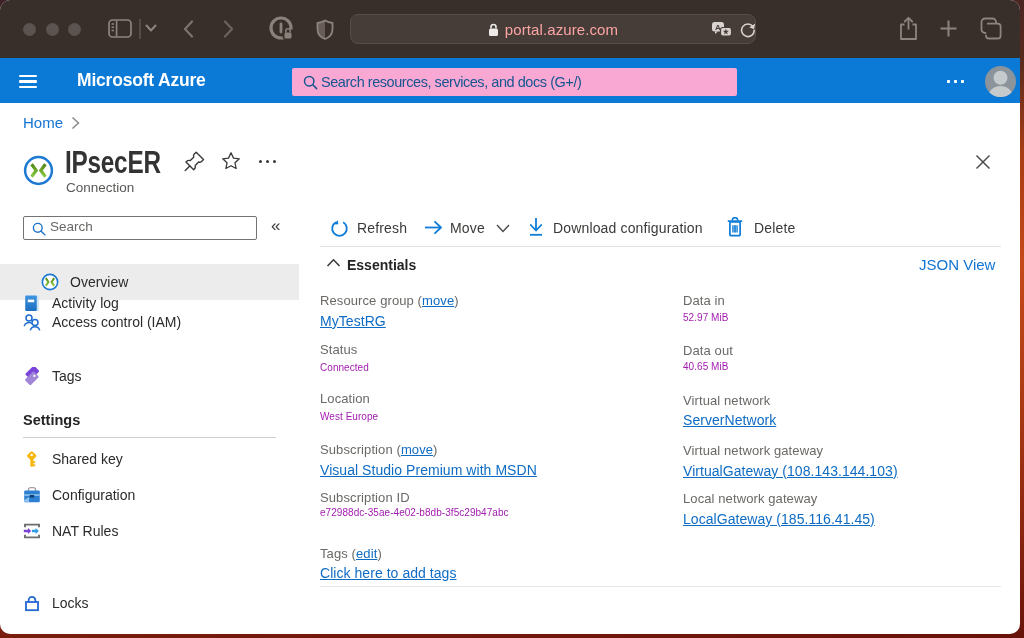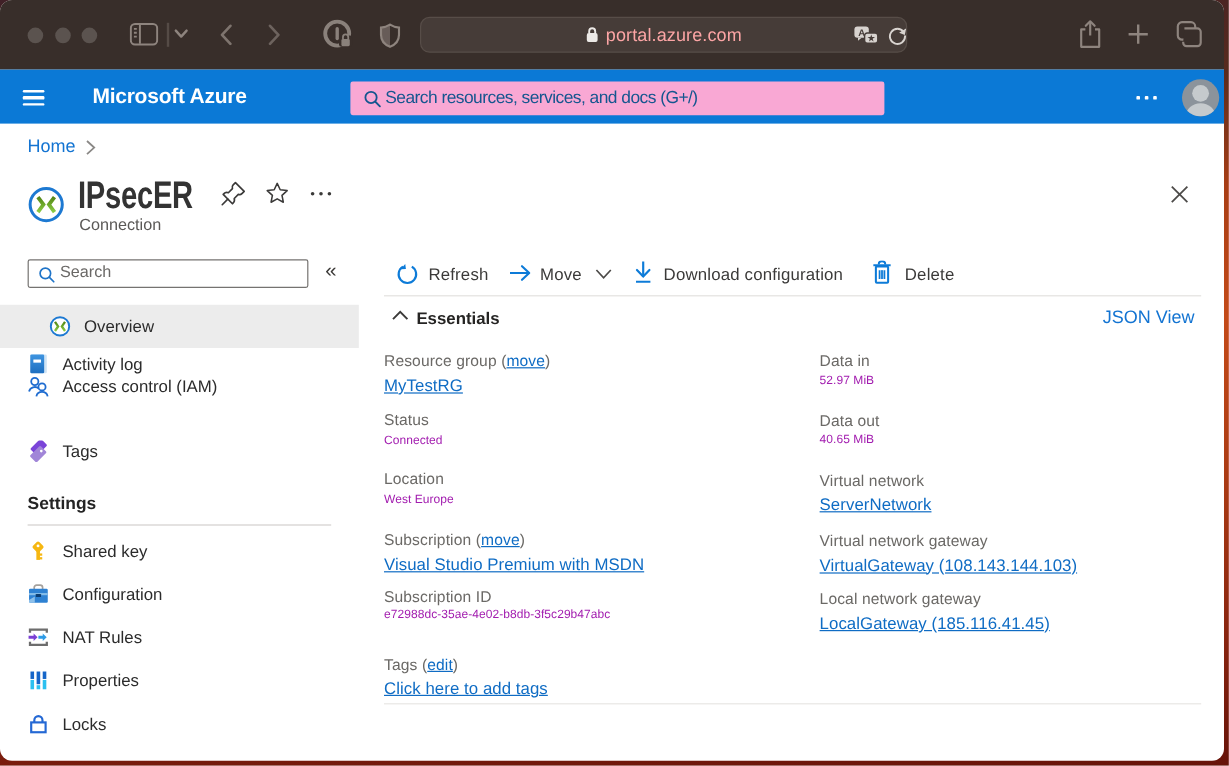--- a/index.html
+++ b/index.html
@@ -187,21 +187,21 @@
 
   <div id="sbsearch">
     <svg class="abs" style="left:8px; top:5px;" width="14" height="14" viewBox="0 0 14 14">
       <circle cx="5.8" cy="5.8" r="4.4" fill="none" stroke="#1f74c8" stroke-width="1.4"></circle>
       <line x1="9.2" y1="9.2" x2="12.8" y2="12.8" stroke="#1f74c8" stroke-width="1.4" stroke-linecap="round"></line>
     </svg>
     <div id="sbsearchtext">Search</div>
   </div>
   <div id="collapse">«</div>
 
-  <div class="nav sel" style="top:254px;padding-left:41px;">
+  <div class="nav sel" style="top:264px;padding-left:41px;">
     <svg width="18" height="18" viewBox="0 0 31 31">
       <circle cx="15.5" cy="15.5" r="13.2" fill="#fff" stroke="#1d79d2" stroke-width="2.8"></circle>
       <polyline points="8.3,8.9 12.8,15.5 8.3,22.1" fill="none" stroke="url(#grn)" stroke-width="3.4"></polyline>
       <polyline points="22.7,8.9 18.2,15.5 22.7,22.1" fill="none" stroke="url(#grn)" stroke-width="3.4"></polyline>
     </svg>
     <span>Overview</span>
   </div>
   <div class="nav" style="top:284.5px;">
     <svg width="18" height="18" viewBox="0 0 18 18">
       <defs>
@@ -266,31 +266,20 @@
   <div class="nav" style="top:512.5px;">
     <svg width="18" height="18" viewBox="0 0 18 18">
       <path d="M2 5.3 V2.6 H16 V5.3" fill="none" stroke="#6d6d6d" stroke-width="1.9"></path>
       <path d="M2 12.7 V15.4 H16 V12.7" fill="none" stroke="#6d6d6d" stroke-width="1.9"></path>
       <line x1="0.8" y1="9" x2="5.4" y2="9" stroke="#7a3fd4" stroke-width="2.4"></line>
       <polygon points="5,5.9 8.3,9 5,12.1" fill="#7a3fd4"></polygon>
       <line x1="9" y1="9" x2="13" y2="9" stroke="#2e9be6" stroke-width="2.4"></line>
       <polygon points="12.6,5.9 15.9,9 12.6,12.1" fill="#2e9be6"></polygon>
     </svg>
     <span>NAT Rules</span>
-  </div>
-  <div class="nav" style="top:548.5px;">
-    <svg width="18" height="18" viewBox="0 0 18 18">
-      <rect x="2.4" y="1.6" width="3" height="6.2" fill="#1565c8"></rect>
-      <rect x="2.4" y="8.6" width="3" height="7.8" fill="#2bc0f0"></rect>
-      <rect x="7.5" y="1.6" width="3" height="10.6" fill="#1565c8"></rect>
-      <rect x="7.5" y="13" width="3" height="3.4" fill="#2bc0f0"></rect>
-      <rect x="12.6" y="1.6" width="3" height="6.2" fill="#1565c8"></rect>
-      <rect x="12.6" y="8.6" width="3" height="7.8" fill="#2bc0f0"></rect>
-    </svg>
-    <span>Properties</span>
   </div>
   <div class="nav" style="top:584.5px;">
     <svg width="18" height="18" viewBox="0 0 18 18">
       <path d="M5.6 8 V6.2 a3.4 3.4 0 0 1 6.8 0 V8" fill="none" stroke="#2468d4" stroke-width="1.8"></path>
       <rect x="3" y="8" width="12" height="8.2" fill="none" stroke="#2468d4" stroke-width="1.8"></rect>
     </svg>
     <span>Locks</span>
   </div>
 
   <svg class="abs" style="left:330px; top:218px;" width="19" height="19" viewBox="0 0 19 19">

